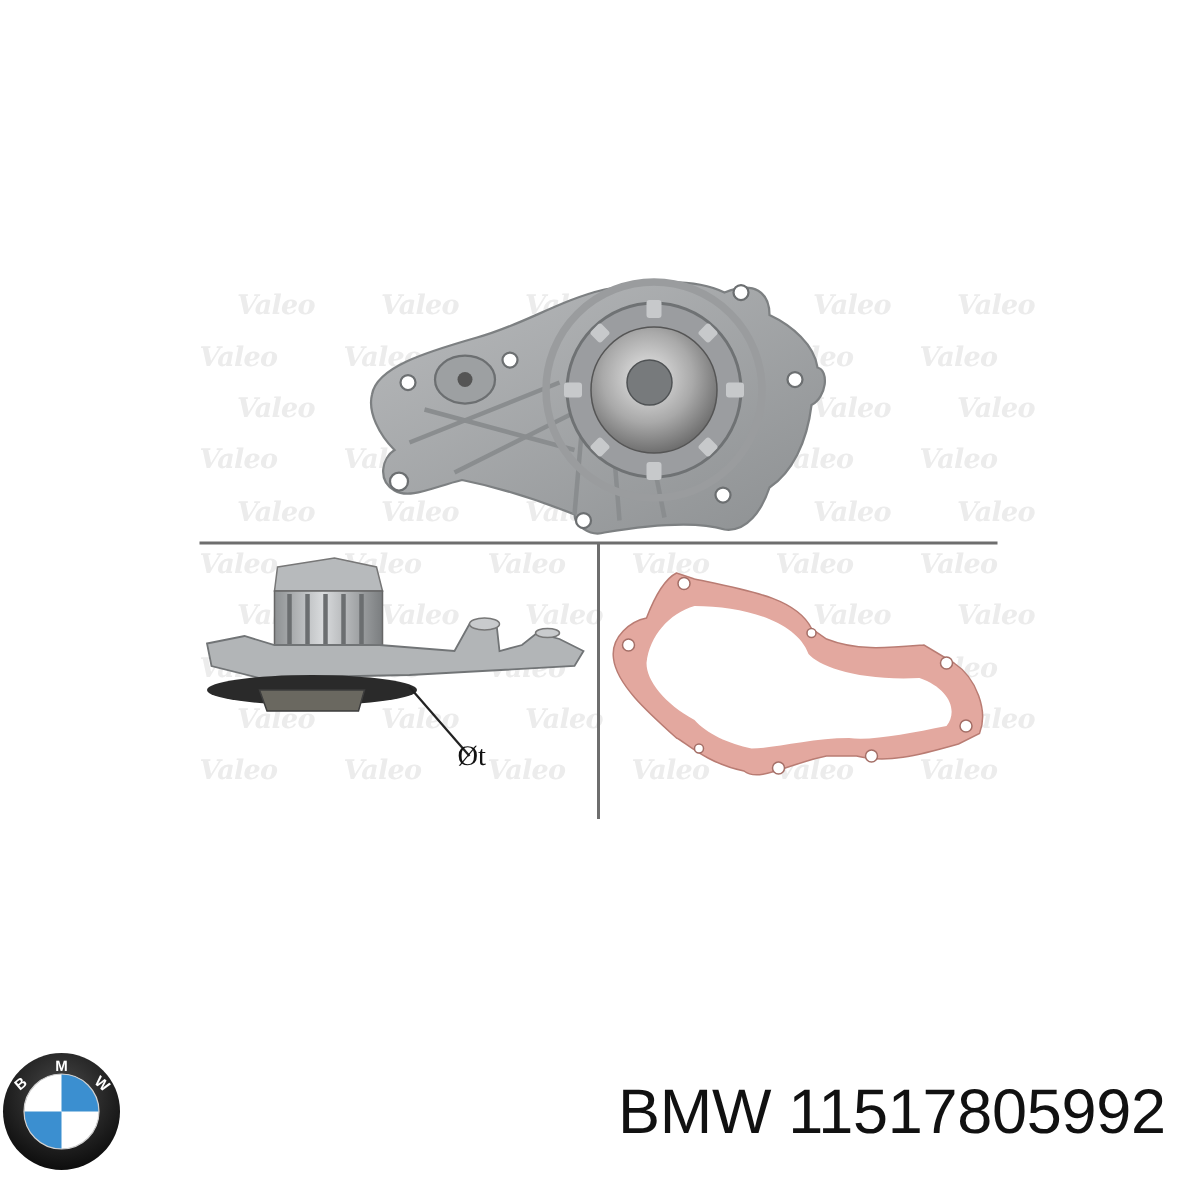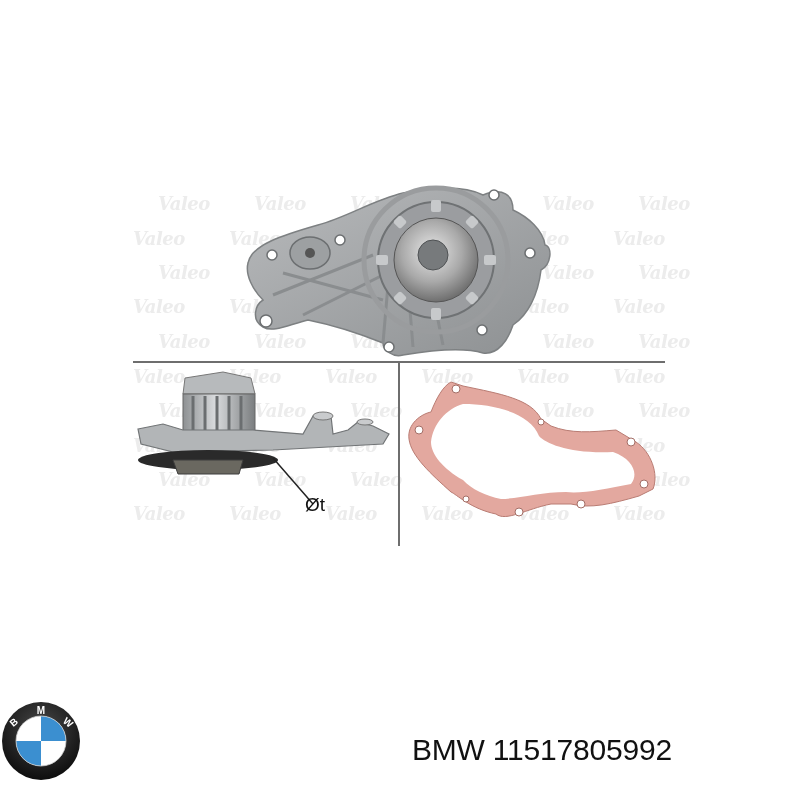--- a/index.html
+++ b/index.html
@@ -1,24 +1,24 @@
 <!DOCTYPE html>
 <html><head>
   <meta charset="utf-8">
   <style>
     html, body { margin: 0; padding: 0; background: #ffffff; }
     body { width: 800px; height: 800px; position: relative; overflow: hidden; font-family: "Liberation Sans", sans-serif; }
-    .panel { position: absolute; overflow: hidden; }
+    .panel { position: absolute; overflow: hidden; font-family: Liberation Serif, serif; }
     #top-panel { left: 133px; top: 175px; width: 532px; height: 187px; }
     #left-panel { left: 133px; top: 364px; width: 265px; height: 182px; }
     #right-panel { left: 401px; top: 364px; width: 264px; height: 182px; }
     .hline { position: absolute; left: 133px; top: 361px; width: 532px; height: 2px; background: #6e6e6e; }
     .vline { position: absolute; left: 398px; top: 362px; width: 2px; height: 184px; background: #6e6e6e; }
     .wm { position: absolute; font-family: "DejaVu Serif", serif; font-style: italic; font-weight: bold; font-size: 18px; color: #ececec; letter-spacing: -0.5px; white-space: nowrap; pointer-events: none; }
-    .caption { position: absolute; left: 412px; top: 733px; font-size: 30px; color: #111; white-space: nowrap; letter-spacing: -0.2px; }
+    .caption { position: absolute; left: 412px; top: 717px; font-size: 42px; color: #111; white-space: nowrap; letter-spacing: -0.2px; }
     .logo { position: absolute; left: 1px; top: 701px; width: 80px; height: 80px; }
     .dim-label { position: absolute; left: 305px; top: 494px; font-size: 19px; color: #111; }
   </style>
 </head>
 <body>
 
 <div id="wm-layer">
     <span class="wm" style="left: 158px; top: 193px;">Valeo</span>
     <span class="wm" style="left: 254px; top: 193px;">Valeo</span>
     <span class="wm" style="left: 350px; top: 193px;">Valeo</span>

